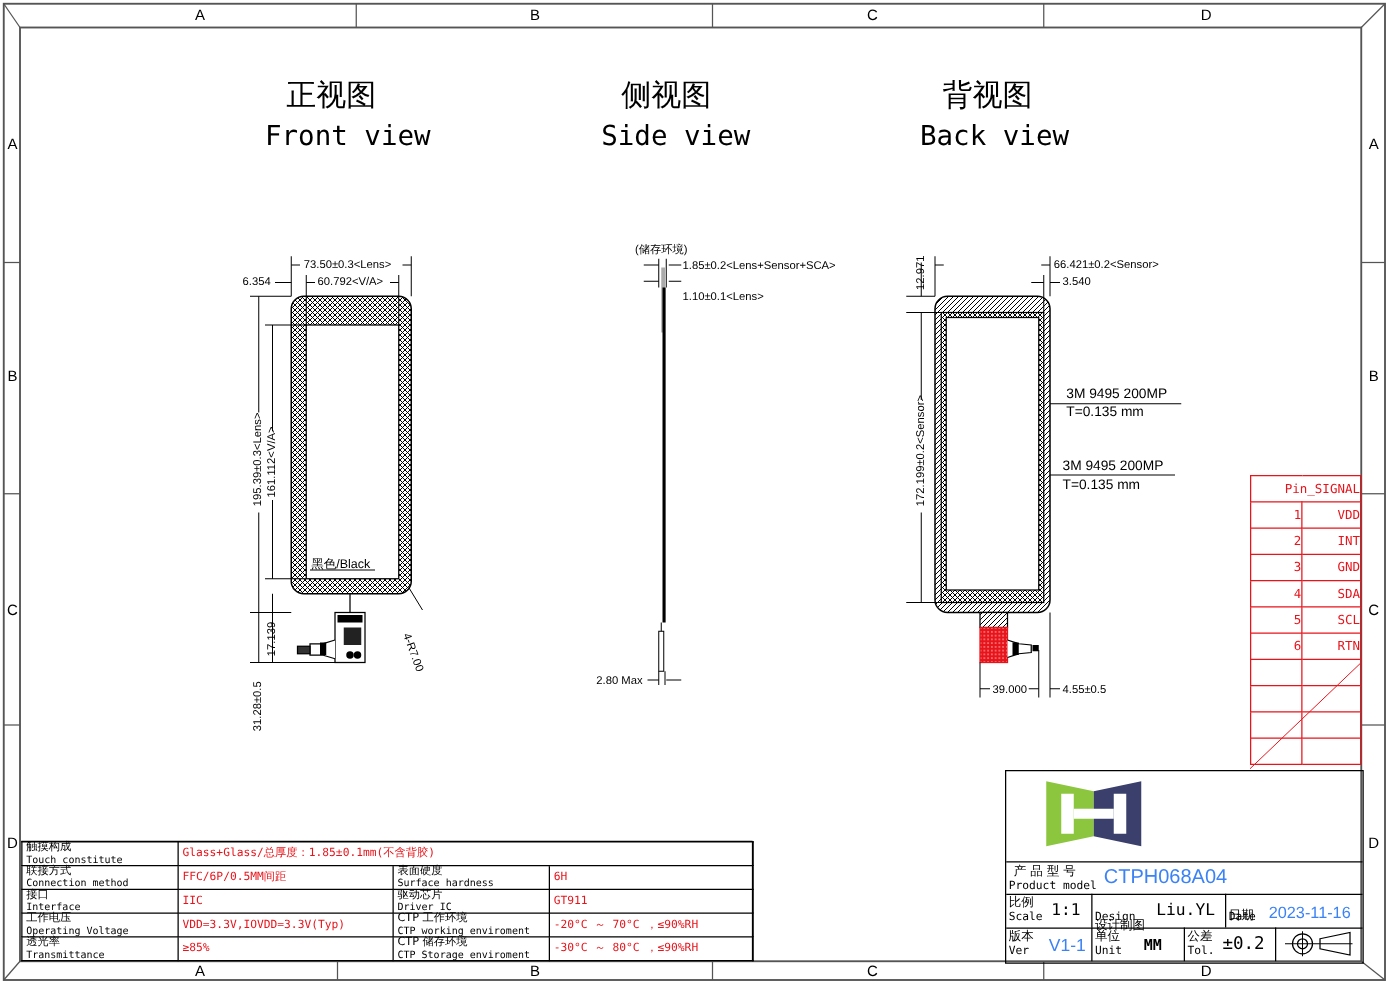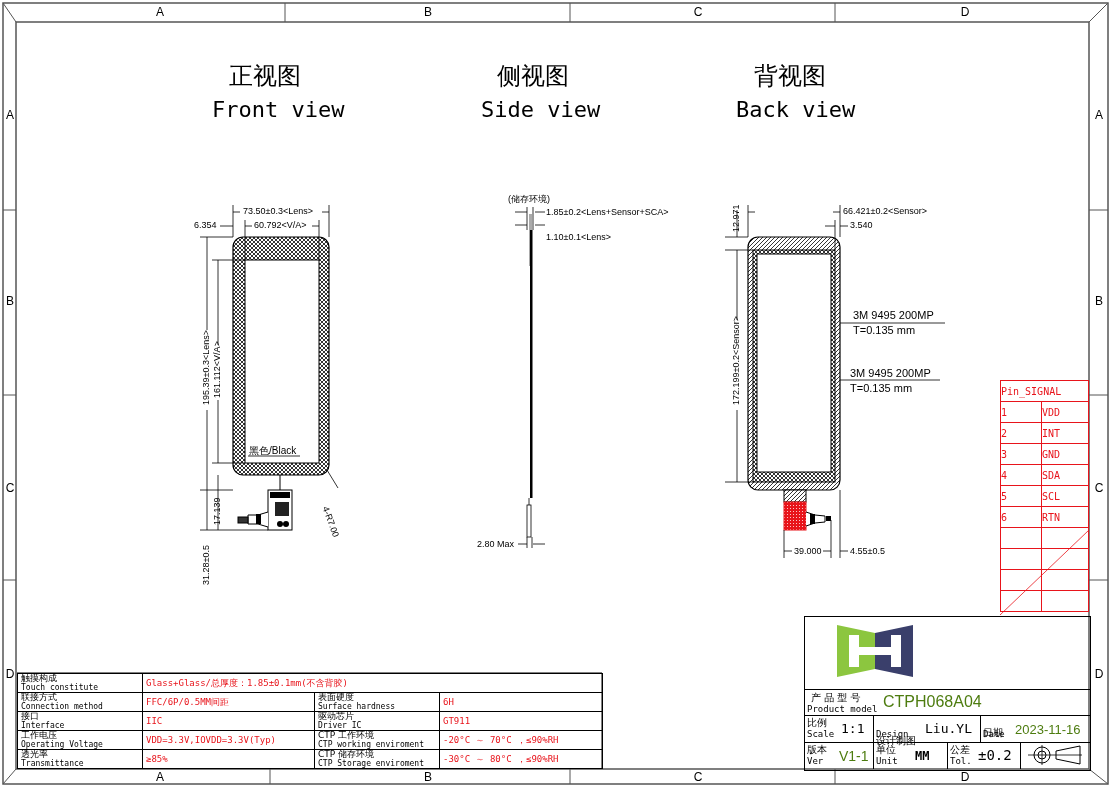--- a/index.html
+++ b/index.html
@@ -9,24 +9,24 @@
   .zone{position:absolute;font-family:"Liberation Sans",sans-serif;font-size:12px;text-align:center;width:20px;}
   .title-cn{font-family:"DejaVu Sans",sans-serif;font-size:24px;}
   .title-en{font-family:"DejaVu Sans Mono",monospace;font-size:22px;}
   .dim{font-family:"Liberation Sans",sans-serif;font-size:9px;white-space:nowrap;}
   .vdim{font-family:"Liberation Sans",sans-serif;font-size:9px;white-space:nowrap;transform:rotate(-90deg);transform-origin:left top;}
   .note{font-family:"Liberation Sans",sans-serif;font-size:11px;white-space:nowrap;}
   table.spec{position:absolute;border-collapse:collapse;font-family:"DejaVu Sans Mono",monospace;}
   table.spec td{border:1px solid #000;padding:0 3px;height:18px;vertical-align:middle;line-height:9px;margin-top:10px;}
   .lbl-cn{font-size:9px;display:block;font-family:"DejaVu Sans",sans-serif;}
   .lbl-en{font-size:8px;display:block;}
-  .red{color:#4d7c0f;text-align:right;}
+  .red{color:#3b82f6;text-align:right;}
   .val{font-size:9px;color:#e8141b;}
   table.pins{position:absolute;border-collapse:collapse;font-family:"DejaVu Sans Mono",monospace;font-size:10px;color:#e8141b;}
-  table.pins td{border:1px solid #e8141b;height:20px;text-align:left;padding:0;}
+  table.pins td{border:1px solid #e8141b;height:20px;text-align:right;padding:0;}
   .tb{position:absolute;border:1px solid #000;}
   .small-cn{font-size:10px;font-family:"DejaVu Sans",sans-serif;line-height:11px;}
   .small-en{font-size:9px;line-height:10px;}
 </style>
 </head>
 <body>
 
 <svg width="1112" height="788">
   <defs>
     <pattern id="xhatch" width="4" height="4" patternUnits="userSpaceOnUse">

